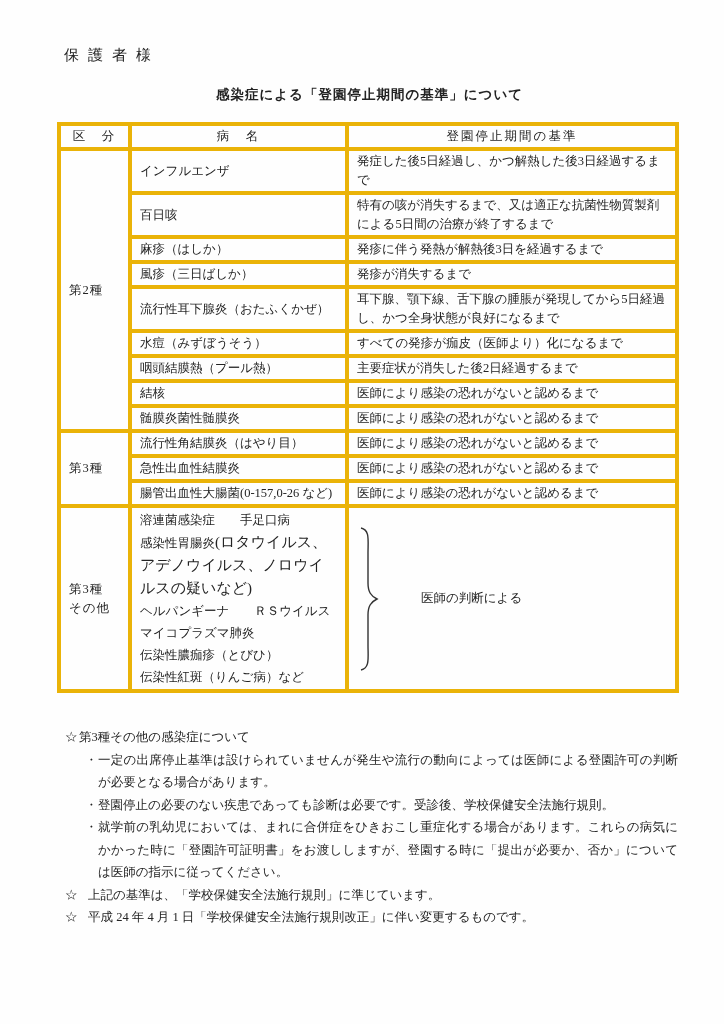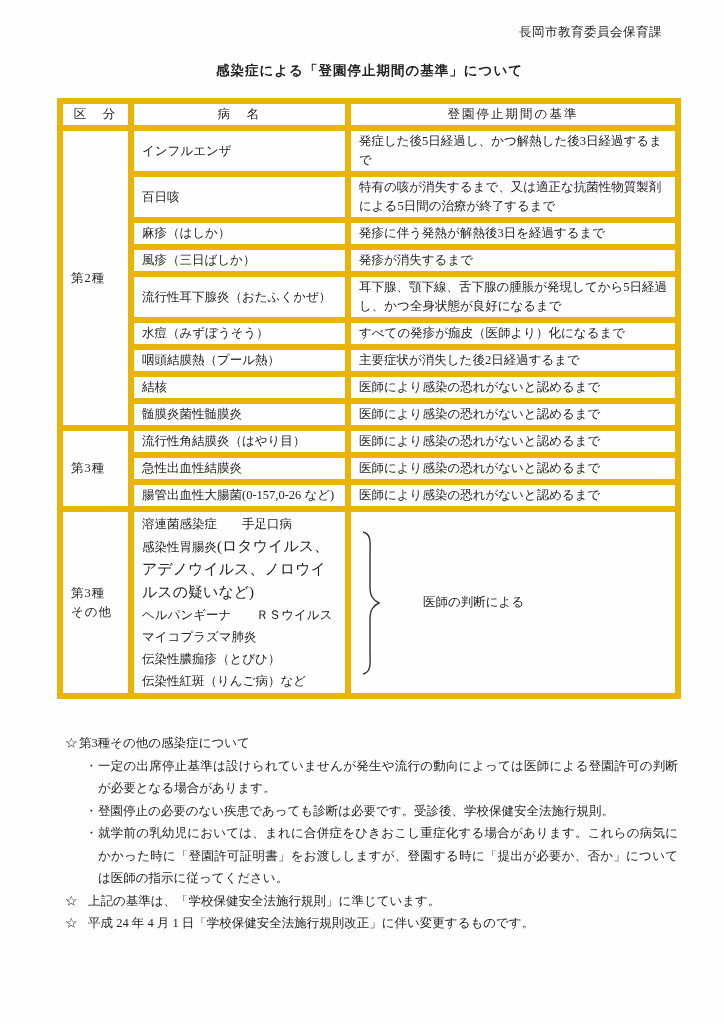--- a/index.html
+++ b/index.html
@@ -42,21 +42,21 @@
     text-align:justify;
   }
   table.main{
     margin:18px 0 0 57px;
     width:618px;
     border-collapse:collapse;
     table-layout:fixed;
     border:2px solid #3f3f3f;
   }
   table.main td{
-    border:6px solid #eab308;
+    border:4px solid #eab308;
     font-size:12.5px;
     padding:1px 8px;
     vertical-align:middle;
     box-sizing:border-box;
     line-height:19px;
   }
   col.c-cat{width:71px;}
   col.c-dis{width:217px;}
   col.c-std{width:330px;}
   tr.hrow td{height:25px;text-align:center;letter-spacing:2px;padding:1px 2px;}
@@ -89,22 +89,22 @@
   .note.bullet{padding-left:20px;}
   .note.bullet .marker{width:13px;}
   .note.star .marker{width:23px;}
   .note .ntext{flex:1 1 auto;text-align:justify;}
 </style>
 </head>
 <body>
 
 <div class="page">
 
-
-  <div class="org-line">長岡市教育委員会保育課</div>
+  <div class="recipient">保護者様</div>
+
 
   <div class="doc-title">感染症による「登園停止期間の基準」について</div>
 
 
   <table class="main">
     <colgroup>
         <col class="c-cat">
         <col class="c-dis">
         <col class="c-std">
       </colgroup>

